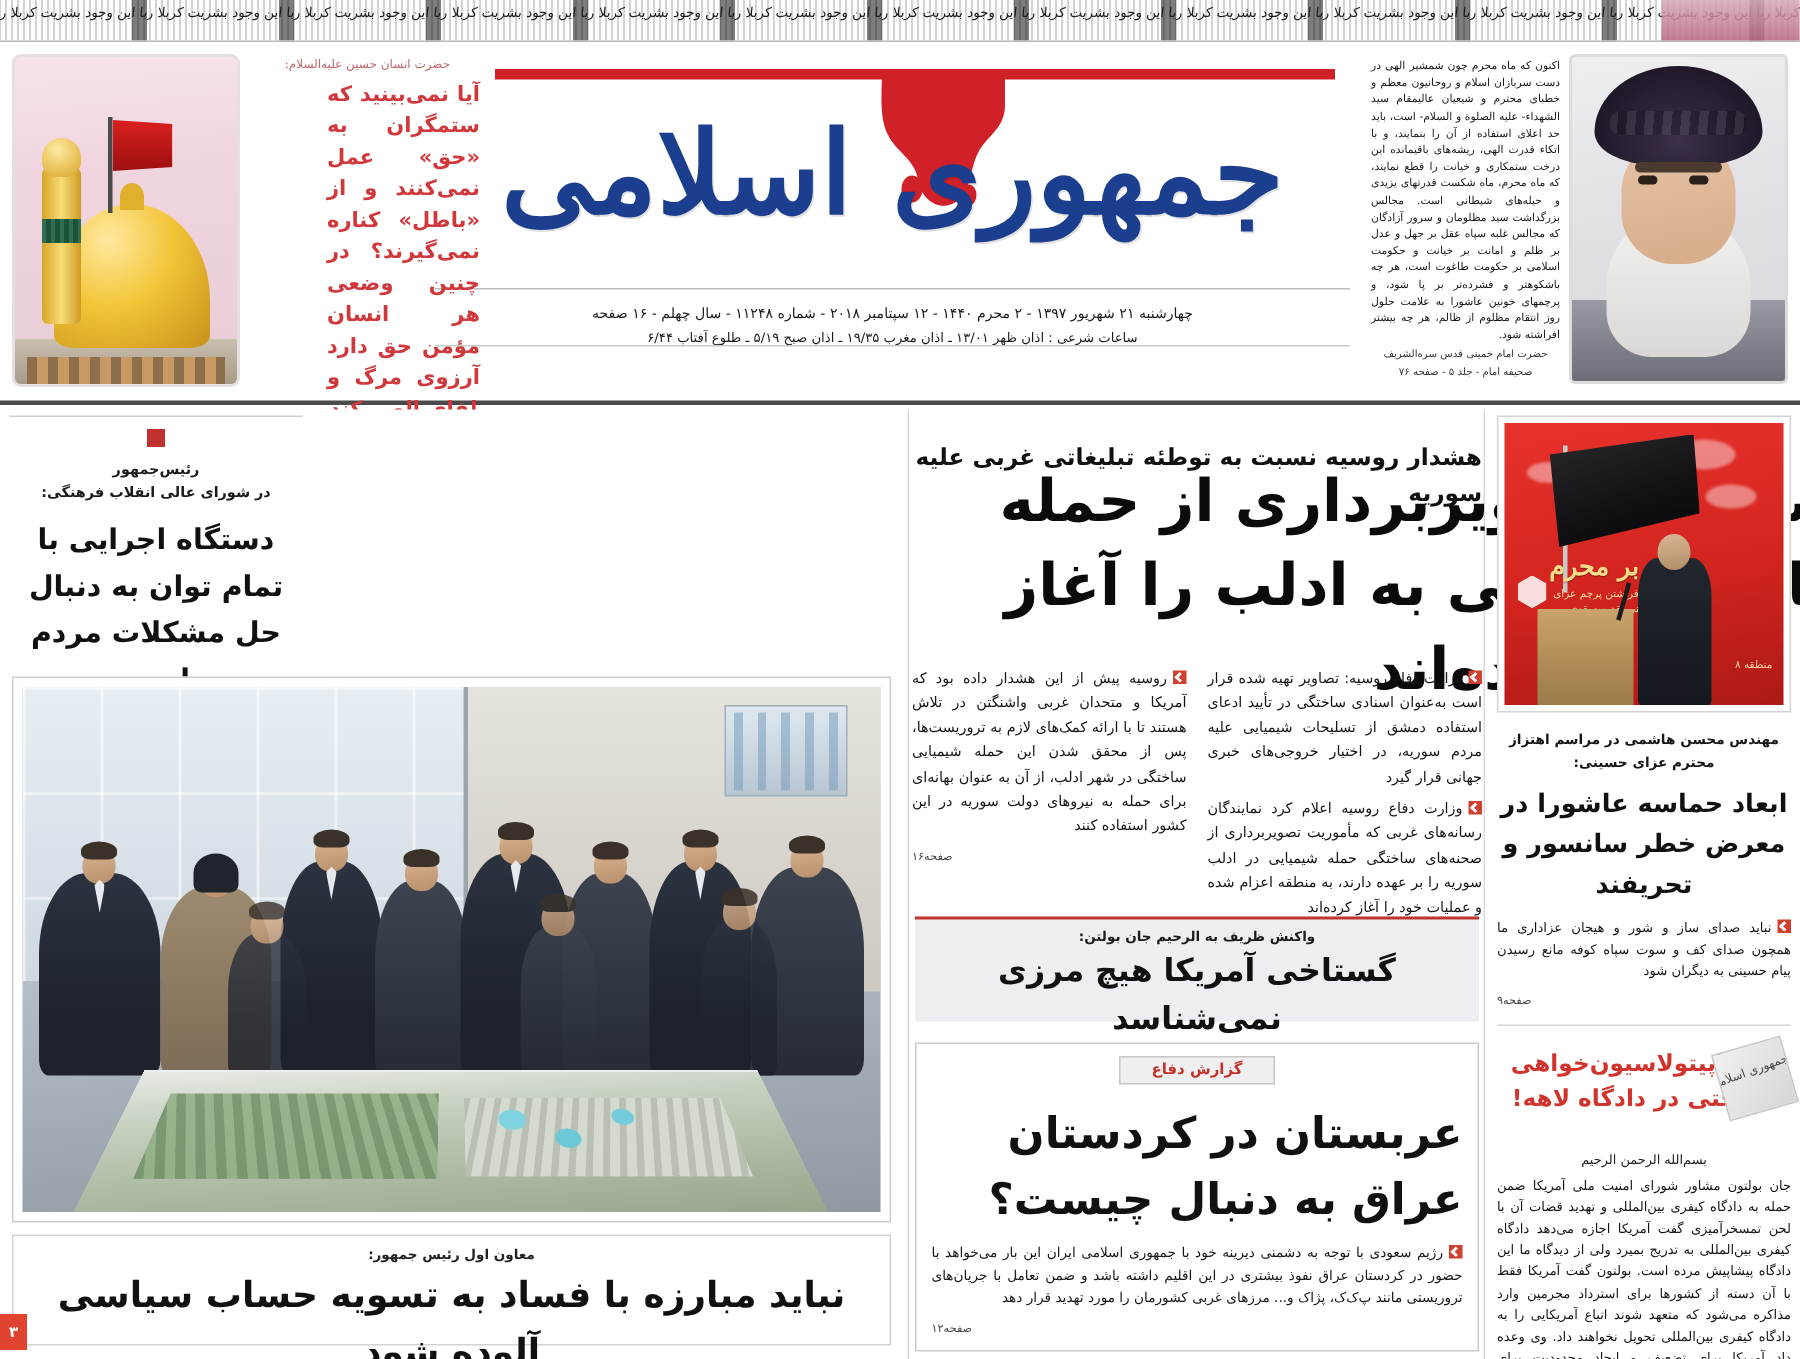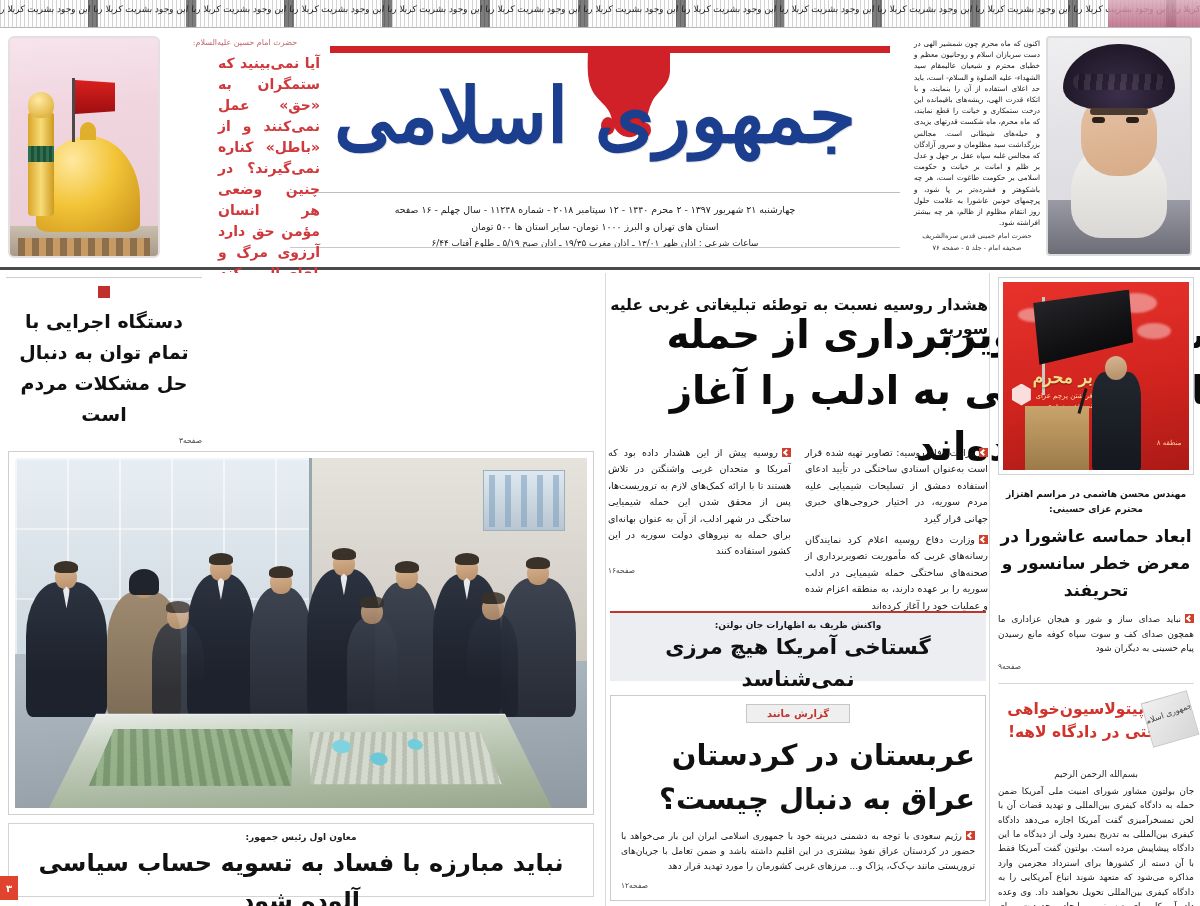--- a/index.html
+++ b/index.html
@@ -532,28 +532,27 @@
         <svg width="86" height="96" viewBox="0 0 86 96" aria-hidden="true">
           <path d="M2 0 H84 V24 C84 40 72 44 66 56 C60 68 62 80 52 88 C42 96 28 88 26 74
                    C24 60 12 56 6 44 C0 32 2 16 2 0 Z" fill="#d02028"></path>
           <ellipse cx="22" cy="80" rx="7" ry="9" fill="#d02028"></ellipse>
           <ellipse cx="60" cy="84" rx="5" ry="7" fill="#d02028"></ellipse>
         </svg>
       </div>
       <div class="logo-title">جمهوری اسلامی</div>
       <div class="logo-meta">
         <div>چهارشنبه ۲۱ شهریور ۱۳۹۷ - ۲ محرم ۱۴۴۰ - ۱۲ سپتامبر ۲۰۱۸ - شماره ۱۱۲۴۸ - سال چهلم - ۱۶ صفحه</div>
-        <div>استان های تهران و البرز ۱۰۰۰ تومان- سایر استان ها ۵۰۰ تومان</div>
         <div class="l3">ساعات شرعی : اذان ظهر ۱۳/۰۱ ـ اذان مغرب ۱۹/۳۵ ـ اذان صبح ۵/۱۹ ـ طلوع آفتاب ۶/۴۴</div>
         <div class="logo-underline"></div>
       </div>
     </div>
 
     <div class="hadith-box">
-      <div class="hadith-src">حضرت امام حسین علیه‌السلام:</div>
+      <div class="hadith-src">حضرت انسان حسین علیه‌السلام:</div>
       <div class="hadith-text">آیا نمی‌بینید که ستمگران به «حق» عمل نمی‌کنند و از «باطل» کناره نمی‌گیرند؟ در چنین وضعی هر انسان مؤمن حق دارد آرزوی مرگ و لقای الهی کند</div>
     </div>
 
     <div class="shrine-photo">
       <div class="shrine-base"></div>
       <div class="shrine-dome"></div>
       <div class="shrine-minaret"></div>
       <div class="shrine-flag"></div>
     </div>
   </div>
@@ -561,20 +560,24 @@
   <div class="content">
 
     <div class="vline" style="right:210px;"></div>
     <div class="vline" style="right:594px;"></div>
 
     <div class="col-left">
 
       <div class="pres-box">
         <div class="pres-rule"></div>
         <div class="red-sq"></div>
+        <div class="pres-kicker">
+          <div>رئیس‌جمهور</div>
+          <div>در شورای عالی انقلاب فرهنگی:</div>
+        </div>
         <div class="pres-head">دستگاه اجرایی با تمام توان به دنبال حل مشکلات مردم است</div>
         <div class="pg-ref right">صفحه۳</div>
       </div>
 
       <div class="photo-frame">
         <div class="photo-inner">
           <div class="ph-window"></div>
           <div class="ph-wall">
             <div class="ph-board"></div>
           </div>
@@ -643,27 +646,27 @@
         </div>
         <div class="lede-col">
           <div class="lede-p">
             <span class="bullet"></span><span>روسیه پیش از این هشدار داده بود که آمریکا و متحدان غربی واشنگتن در تلاش هستند تا با ارائه کمک‌های لازم به تروریست‌ها، پس از محقق شدن این حمله شیمیایی ساختگی در شهر ادلب، از آن به عنوان بهانه‌ای برای حمله به نیروهای دولت سوریه در این کشور استفاده کنند</span>
           </div>
           <div class="pg-ref left">صفحه۱۶</div>
         </div>
       </div>
 
       <div class="zarif-box">
-        <div class="zarif-kicker">واکنش ظریف به اظهارات جان بولتن:</div>
+        <div class="zarif-kicker">واکنش ظریف به الرحیم جان بولتن:</div>
         <div class="zarif-head">گستاخی آمریکا هیچ مرزی نمی‌شناسد</div>
         <div class="pg-ref left">صفحه۳</div>
       </div>
 
       <div class="report-box">
-        <div class="report-tag">گزارش مانند</div>
+        <div class="report-tag">گزارش دفاع</div>
         <div class="report-head">عربستان در کردستان عراق به دنبال چیست؟</div>
         <div class="report-body">
           <span class="bullet"></span><span>رژیم سعودی با توجه به دشمنی دیرینه خود با جمهوری اسلامی ایران این بار می‌خواهد با حضور در کردستان عراق نفوذ بیشتری در این اقلیم داشته باشد و ضمن تعامل با جریان‌های تروریستی مانند پ‌ک‌ک، پژاک و... مرزهای غربی کشورمان را مورد تهدید قرار دهد</span>
         </div>
         <div class="pg-ref left">صفحه۱۲</div>
       </div>
     </div>
 
     <div class="col-right">
 

